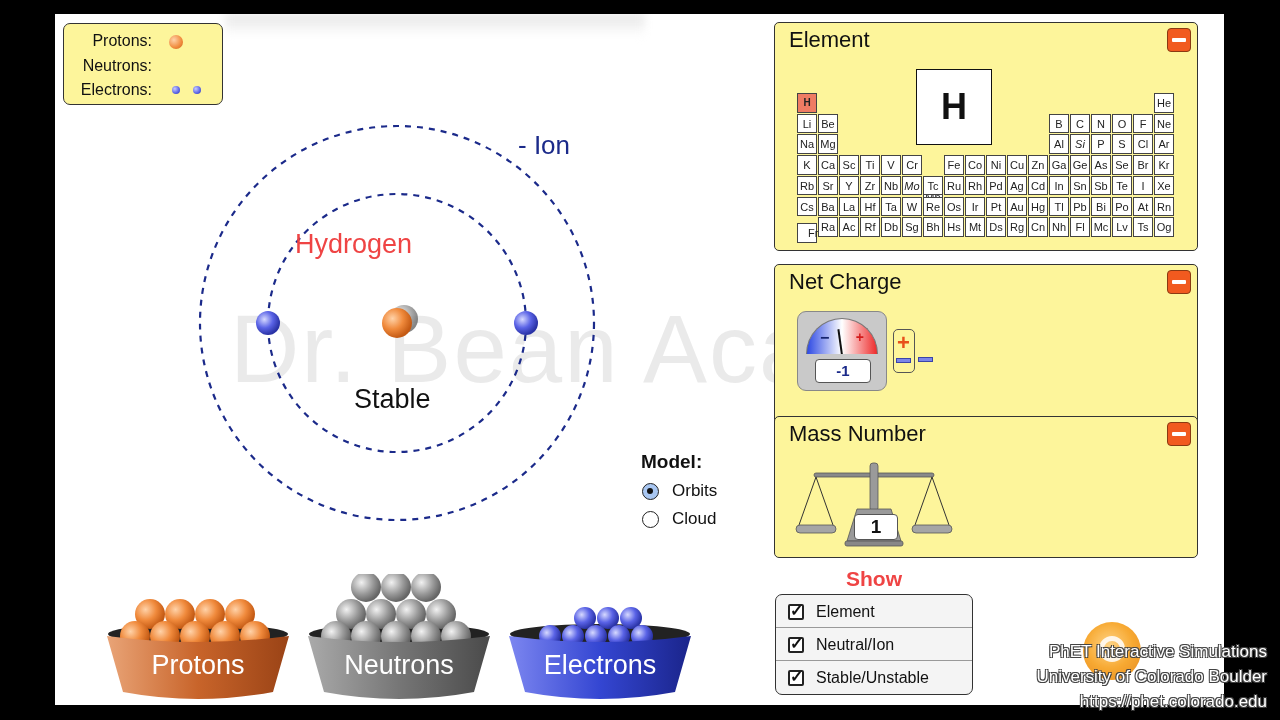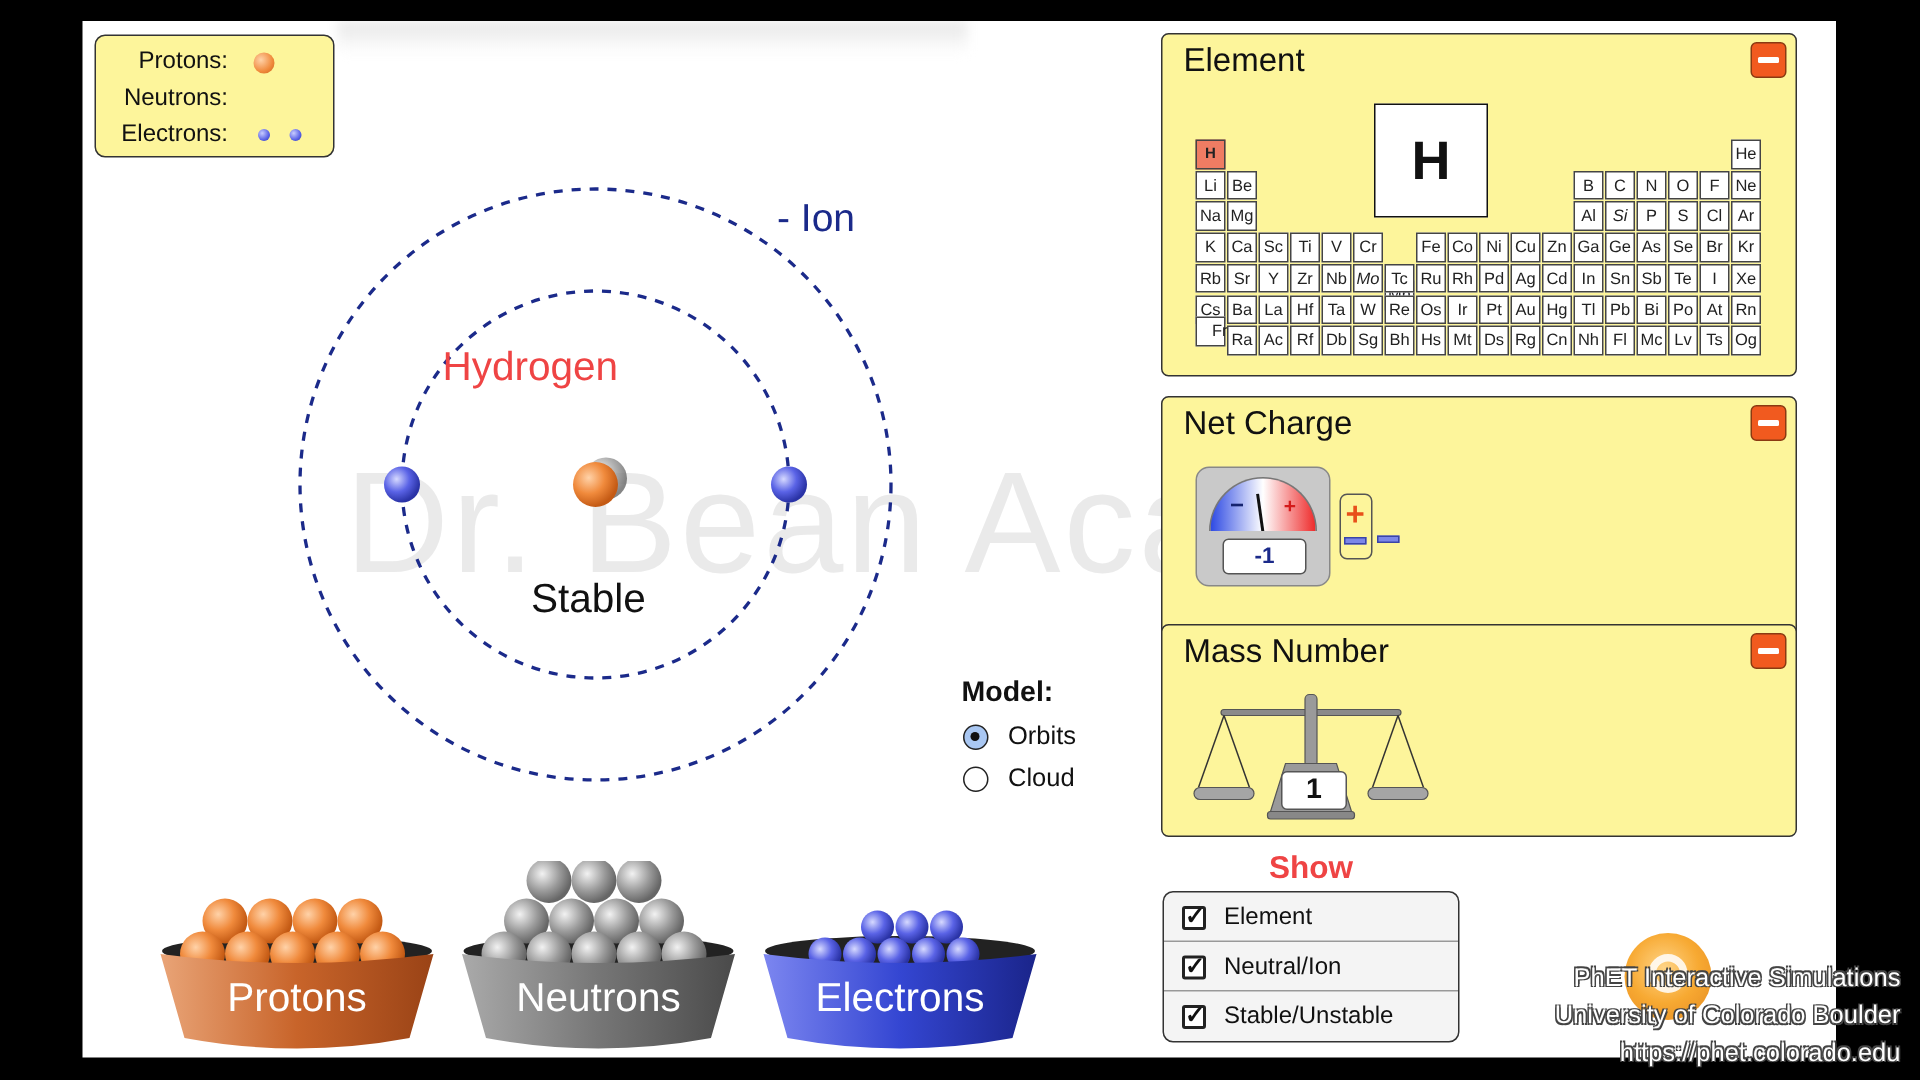--- a/index.html
+++ b/index.html
@@ -278,21 +278,21 @@
         <div class="cell" style="left: 168px; top: 103.5px;">Ir</div>
         <div class="cell" style="left: 189px; top: 103.5px;">Pt</div>
         <div class="cell" style="left: 210px; top: 103.5px;">Au</div>
         <div class="cell" style="left: 231px; top: 103.5px;">Hg</div>
         <div class="cell" style="left: 252px; top: 103.5px;">Tl</div>
         <div class="cell" style="left: 273px; top: 103.5px;">Pb</div>
         <div class="cell" style="left: 294px; top: 103.5px;">Bi</div>
         <div class="cell" style="left: 315px; top: 103.5px;">Po</div>
         <div class="cell" style="left: 336px; top: 103.5px;">At</div>
         <div class="cell" style="left: 357px; top: 103.5px;">Rn</div>
-        <div class="cell" style="left: 0px; top: 118px; padding-left: 10px;">Fr</div>
+        <div class="cell" style="left: 0px; top: 130px; padding-left: 10px;">Fr</div>
         <div class="cell" style="left: 21px; top: 124.2px;">Ra</div>
         <div class="cell" style="left: 42px; top: 124.2px;">Ac</div>
         <div class="cell" style="left: 63px; top: 124.2px;">Rf</div>
         <div class="cell" style="left: 84px; top: 124.2px;">Db</div>
         <div class="cell" style="left: 105px; top: 124.2px;">Sg</div>
         <div class="cell" style="left: 126px; top: 124.2px;">Bh</div>
         <div class="cell" style="left: 147px; top: 124.2px;">Hs</div>
         <div class="cell" style="left: 168px; top: 124.2px;">Mt</div>
         <div class="cell" style="left: 189px; top: 124.2px;">Ds</div>
         <div class="cell" style="left: 210px; top: 124.2px;">Rg</div>

